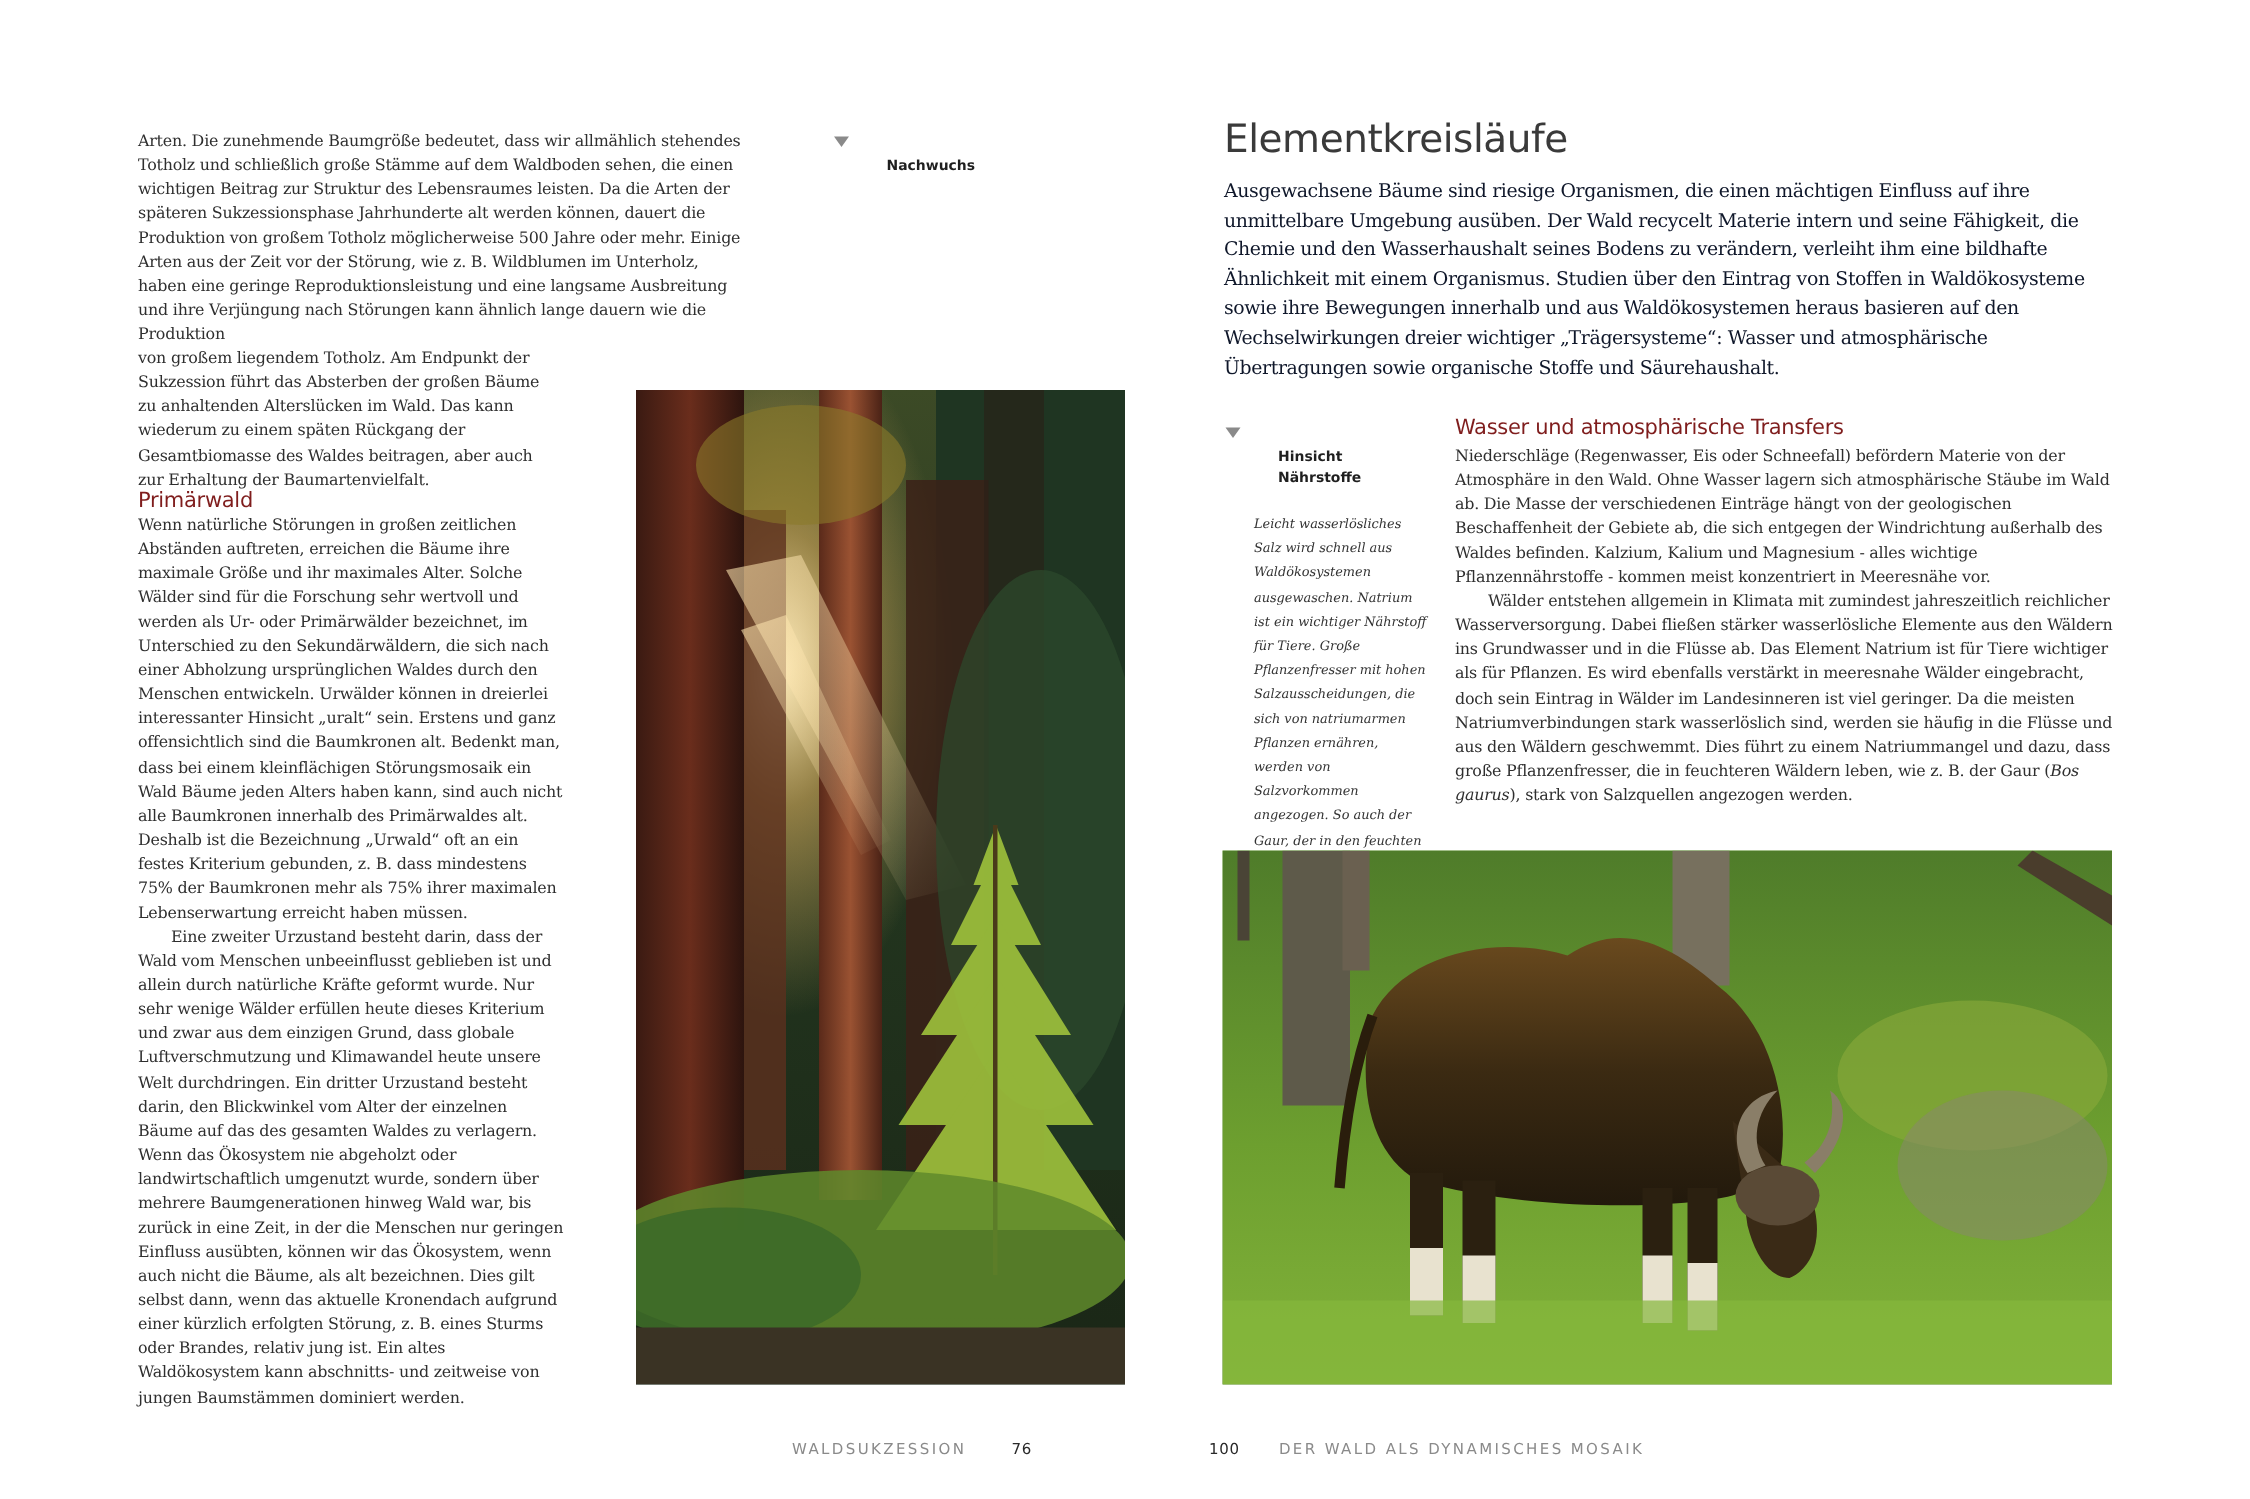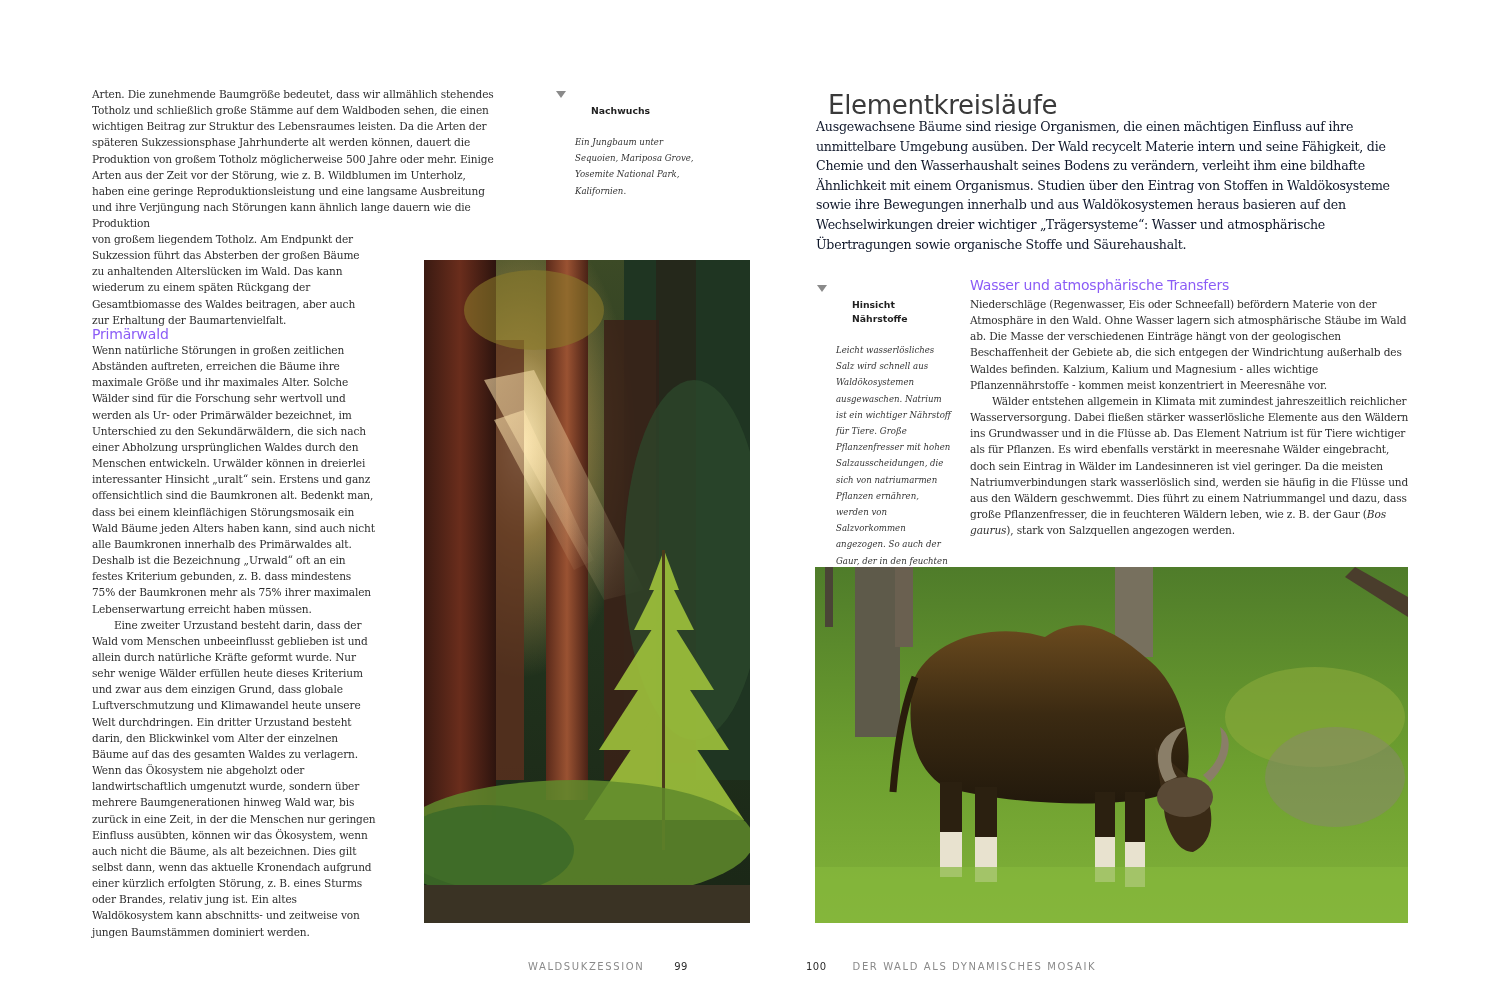--- a/index.html
+++ b/index.html
@@ -15,21 +15,21 @@
       position: absolute; font-family: "DejaVu Serif", serif; font-size: 10.6px; line-height: 16.15px;
       color: #2e2e2e; margin: 0; letter-spacing: -0.15px;
     }
     .body-text p { margin: 0; }
     .body-text p.indent { text-indent: 22px; }
 
     .intro-wide { left: 92px; top: 86px; width: 402px; }
     .intro-narrow { left: 92px; top: 231px; width: 282px; }
 
     .section-heading {
-      position: absolute; font-family: "DejaVu Sans", sans-serif; font-size: 14px; color: #8b5cf6;
+      position: absolute; font-family: "DejaVu Sans", sans-serif; font-size: 14px; color: #7f1d1d;
       margin: 0; font-weight: normal; letter-spacing: -0.2px;
     }
     .primaerwald-heading { left: 92px; top: 326px; }
     .primaerwald-body { left: 92px; top: 342px; width: 285px; }
 
     .caption { position: absolute; }
     .caption .tri {
       position: absolute; left: -19px; top: 3px; width: 0; height: 0;
       border-left: 5px solid transparent; border-right: 5px solid transparent; border-top: 7px solid #8a8a8a;
     }
@@ -42,21 +42,21 @@
       color: #333; margin: 0;
     }
     .caption-nachwuchs { left: 575px; top: 88px; width: 125px; }
     .caption-salz { left: 836px; top: 282px; width: 118px; }
 
     .photo { position: absolute; overflow: hidden; }
     .forest-photo { left: 424px; top: 260px; width: 326px; height: 663px; background: #1d2a1c; }
     .gaur-photo { left: 815px; top: 567px; width: 593px; height: 356px; background: #5d8f2e; }
 
     .chapter-title {
-      position: absolute; left: 816px; top: 78px; margin: 12px; font-family: "DejaVu Sans", sans-serif;
+      position: absolute; left: 816px; top: 78px; margin: 0; font-family: "DejaVu Sans", sans-serif;
       font-weight: normal; font-size: 26px; color: #3a3a3a; letter-spacing: -0.3px;
     }
     .lead-text {
       position: absolute; left: 816px; top: 117px; width: 600px; margin: 0;
       font-family: "DejaVu Serif", serif; font-size: 12.6px; line-height: 19.6px; color: #0f172a;
       letter-spacing: -0.25px;
     }
     .wasser-heading { left: 970px; top: 277px; font-size: 14px; }
     .wasser-body { left: 970px; top: 296px; width: 440px; }
 
@@ -84,21 +84,20 @@
 
 <h3 class="section-heading primaerwald-heading">Primärwald</h3>
 <div class="body-text primaerwald-body">
   <p>Wenn natürliche Störungen in großen zeitlichen Abständen auftreten, erreichen die Bäume ihre maximale Größe und ihr maximales Alter. Solche Wälder sind für die Forschung sehr wertvoll und werden als Ur- oder Primärwälder bezeichnet, im Unterschied zu den Sekundärwäldern, die sich nach einer Abholzung ursprünglichen Waldes durch den Menschen entwickeln. Urwälder können in dreierlei interessanter Hinsicht „uralt“ sein. Erstens und ganz offensichtlich sind die Baumkronen alt. Bedenkt man, dass bei einem kleinflächigen Störungsmosaik ein Wald Bäume jeden Alters haben kann, sind auch nicht alle Baumkronen innerhalb des Primärwaldes alt. Deshalb ist die Bezeichnung „Urwald“ oft an ein festes Kriterium gebunden, z. B. dass mindestens 75% der Baumkronen mehr als 75% ihrer maximalen Lebenserwartung erreicht haben müssen.</p>
   <p class="indent">Eine zweiter Urzustand besteht darin, dass der Wald vom Menschen unbeeinflusst geblieben ist und allein durch natürliche Kräfte geformt wurde. Nur sehr wenige Wälder erfüllen heute dieses Kriterium und zwar aus dem einzigen Grund, dass globale Luftverschmutzung und Klimawandel heute unsere Welt durchdringen. Ein dritter Urzustand besteht darin, den Blickwinkel vom Alter der einzelnen Bäume auf das des gesamten Waldes zu verlagern. Wenn das Ökosystem nie abgeholzt oder landwirtschaftlich umgenutzt wurde, sondern über mehrere Baumgenerationen hinweg Wald war, bis zurück in eine Zeit, in der die Menschen nur geringen Einfluss ausübten, können wir das Ökosystem, wenn auch nicht die Bäume, als alt bezeichnen. Dies gilt selbst dann, wenn das aktuelle Kronendach aufgrund einer kürzlich erfolgten Störung, z. B. eines Sturms oder Brandes, relativ jung ist. Ein altes Waldökosystem kann abschnitts- und zeitweise von jungen Baumstämmen dominiert werden.</p>
 </div>
 
 <div class="caption caption-nachwuchs">
   <span class="tri"></span>
   <p class="cap-title">Nachwuchs</p>
-  <p class="cap-text">Ein Jungbaum unter Sequoien, Mariposa Grove, Yosemite National Park, Kalifornien.</p>
 </div>
 
 <div class="photo forest-photo">
   <svg width="326" height="663" viewBox="0 0 326 663">
     <defs>
       <linearGradient id="fbg" x1="0" y1="0" x2="0" y2="1">
         <stop offset="0" stop-color="#3c4a26"></stop>
         <stop offset="0.45" stop-color="#23361f"></stop>
         <stop offset="1" stop-color="#1a2616"></stop>
       </linearGradient>
@@ -142,21 +141,21 @@
       <polygon points="240,440 320,560 160,560"></polygon>
     </g>
     <rect x="238" y="290" width="3" height="300" fill="#4a3a1a"></rect>
     <ellipse cx="150" cy="580" rx="180" ry="60" fill="#5f8a2c" opacity="0.85"></ellipse>
     <ellipse cx="60" cy="590" rx="90" ry="45" fill="#3d6a28" opacity="0.9"></ellipse>
     <rect x="0" y="625" width="326" height="38" fill="#3a3324"></rect>
   </svg>
 </div>
 
 <div class="footer footer-left">
-  <span>WALDSUKZESSION</span><span class="num">99</span>
+  <span>WALDSUKZESSION</span><span class="num">76</span>
 </div>
 
 <div class="page page-right"></div>
 
 <h1 class="chapter-title">Elementkreisläufe</h1>
 <p class="lead-text">Ausgewachsene Bäume sind riesige Organismen, die einen mächtigen Einfluss auf ihre unmittelbare Umgebung ausüben. Der Wald recycelt Materie intern und seine Fähigkeit, die Chemie und den Wasserhaushalt seines Bodens zu verändern, verleiht ihm eine bildhafte Ähnlichkeit mit einem Organismus. Studien über den Eintrag von Stoffen in Waldökosysteme sowie ihre Bewegungen innerhalb und aus Waldökosystemen heraus basieren auf den Wechselwirkungen dreier wichtiger „Trägersysteme“: Wasser und atmosphärische Übertragungen sowie organische Stoffe und Säurehaushalt.</p>
 
 <div class="caption caption-salz">
   <span class="tri"></span>
   <p class="cap-title">Hinsicht Nährstoffe</p>

